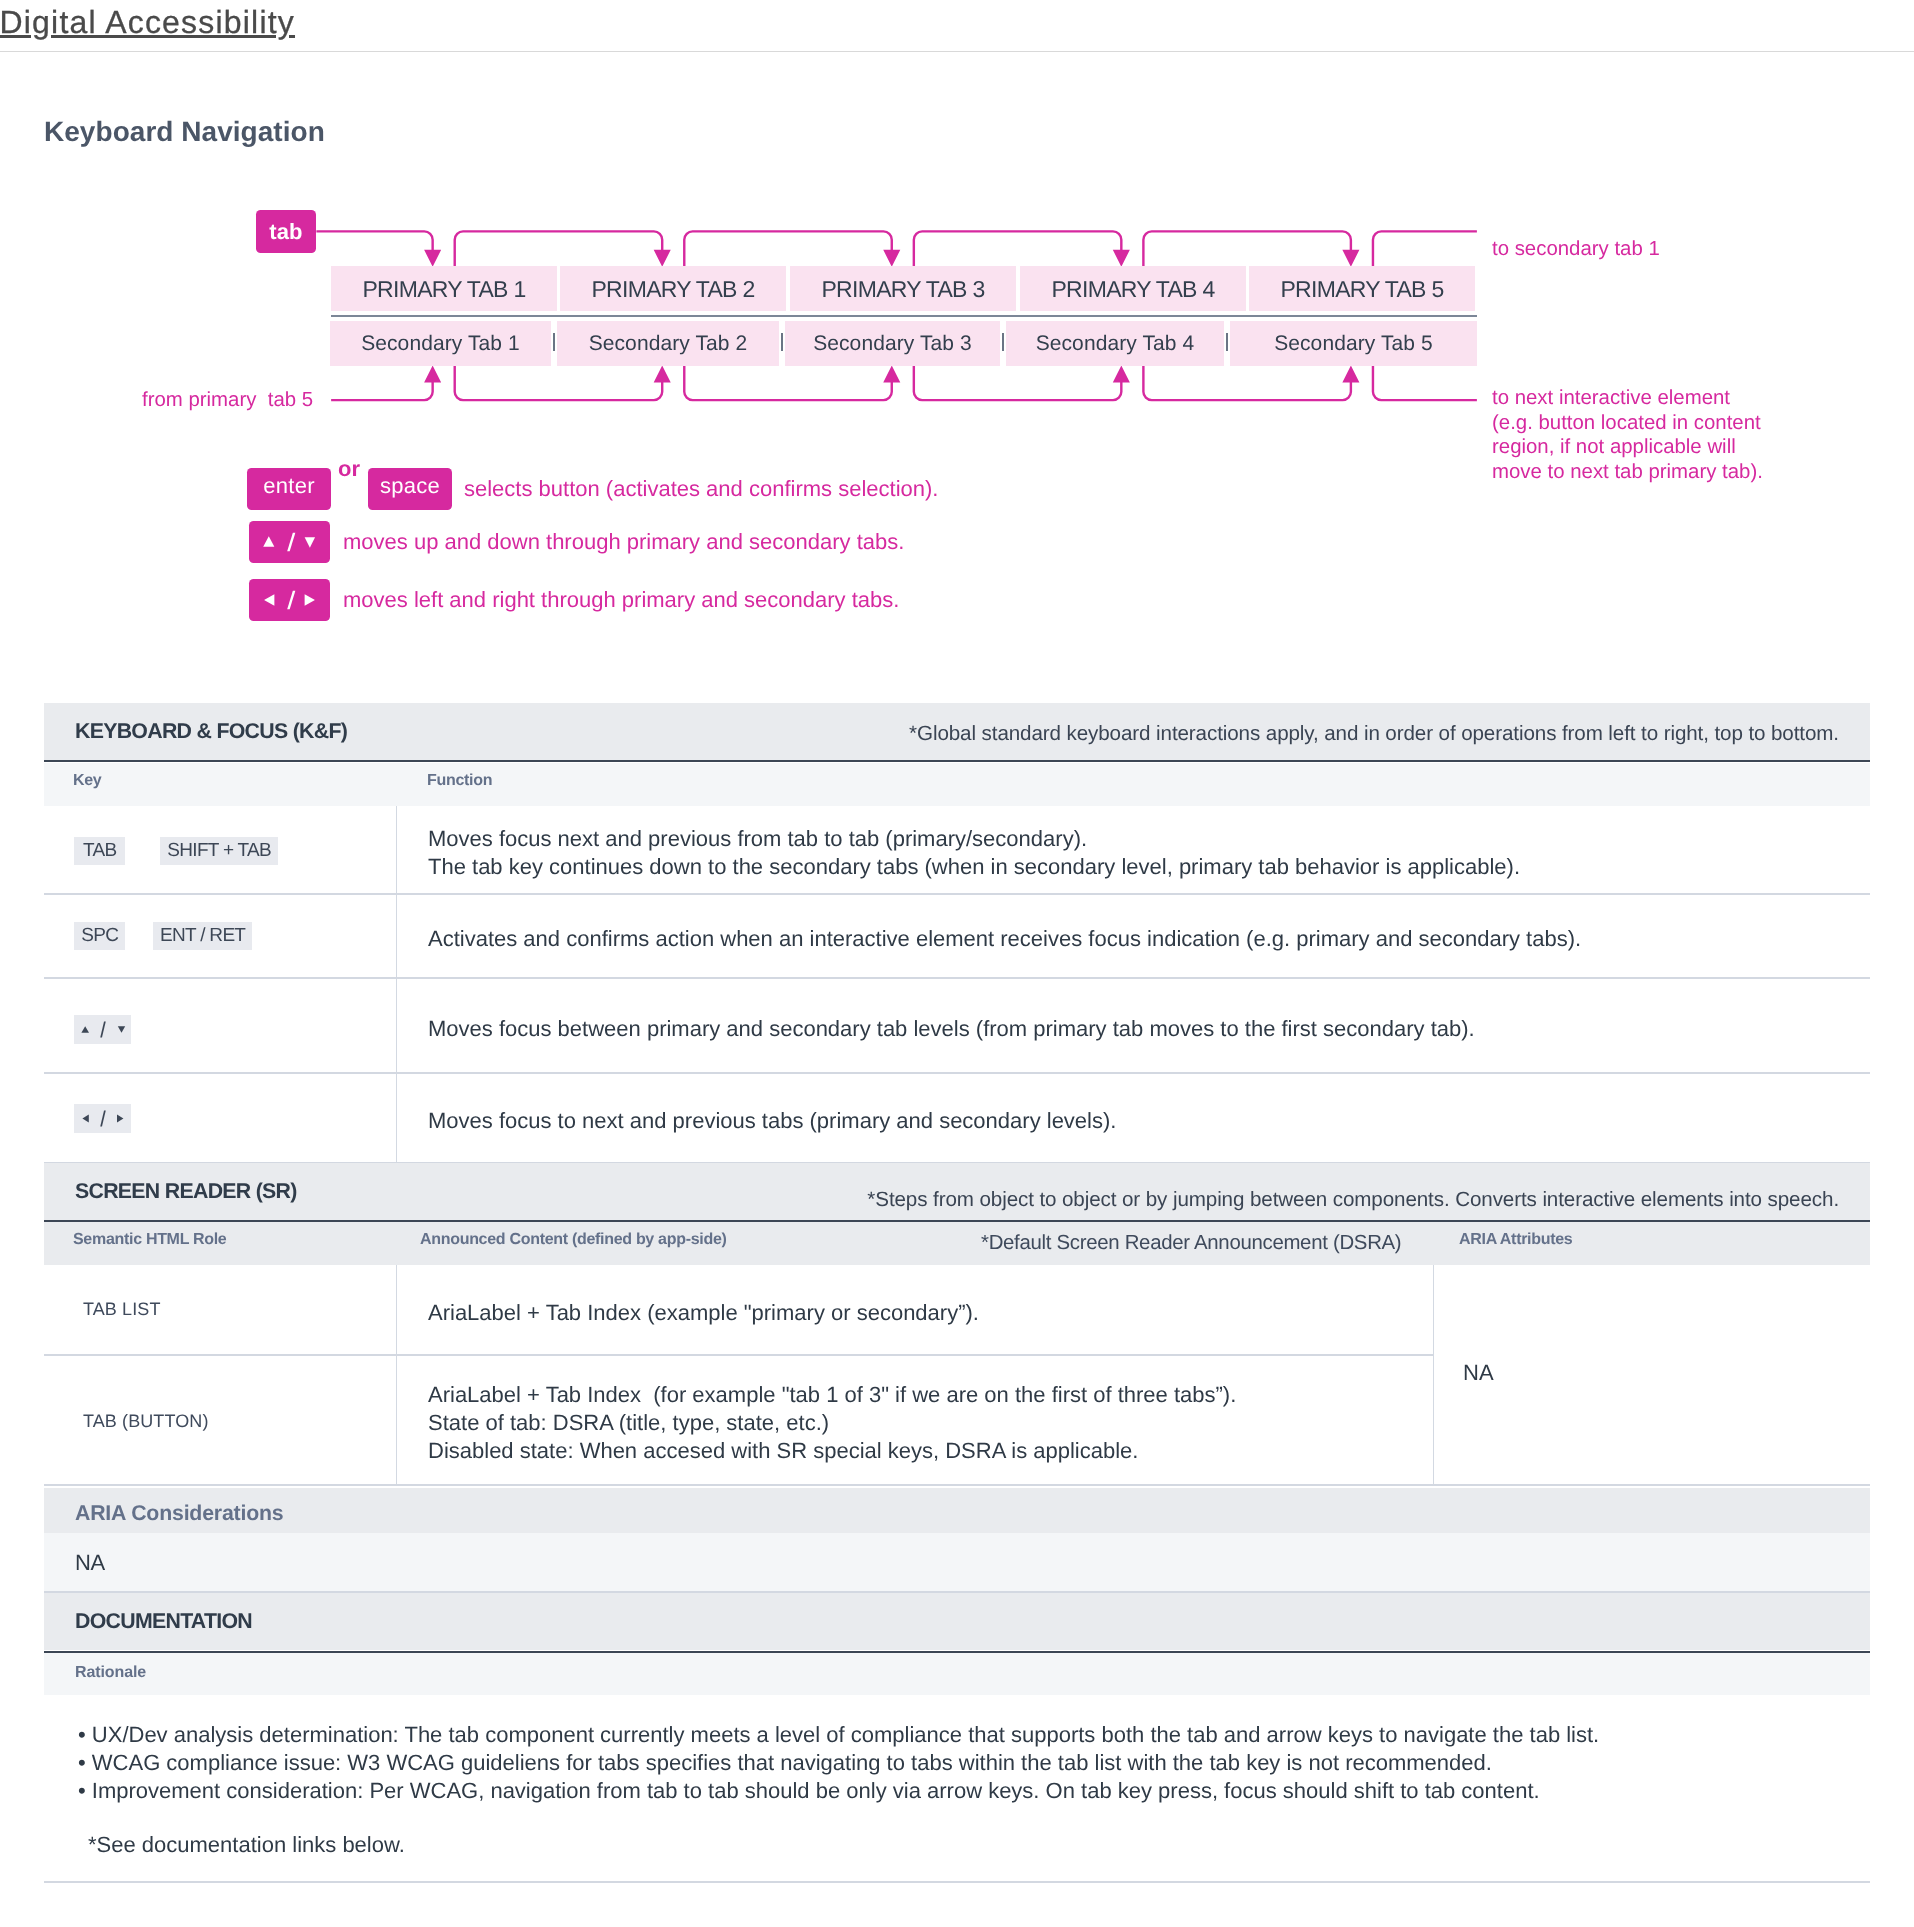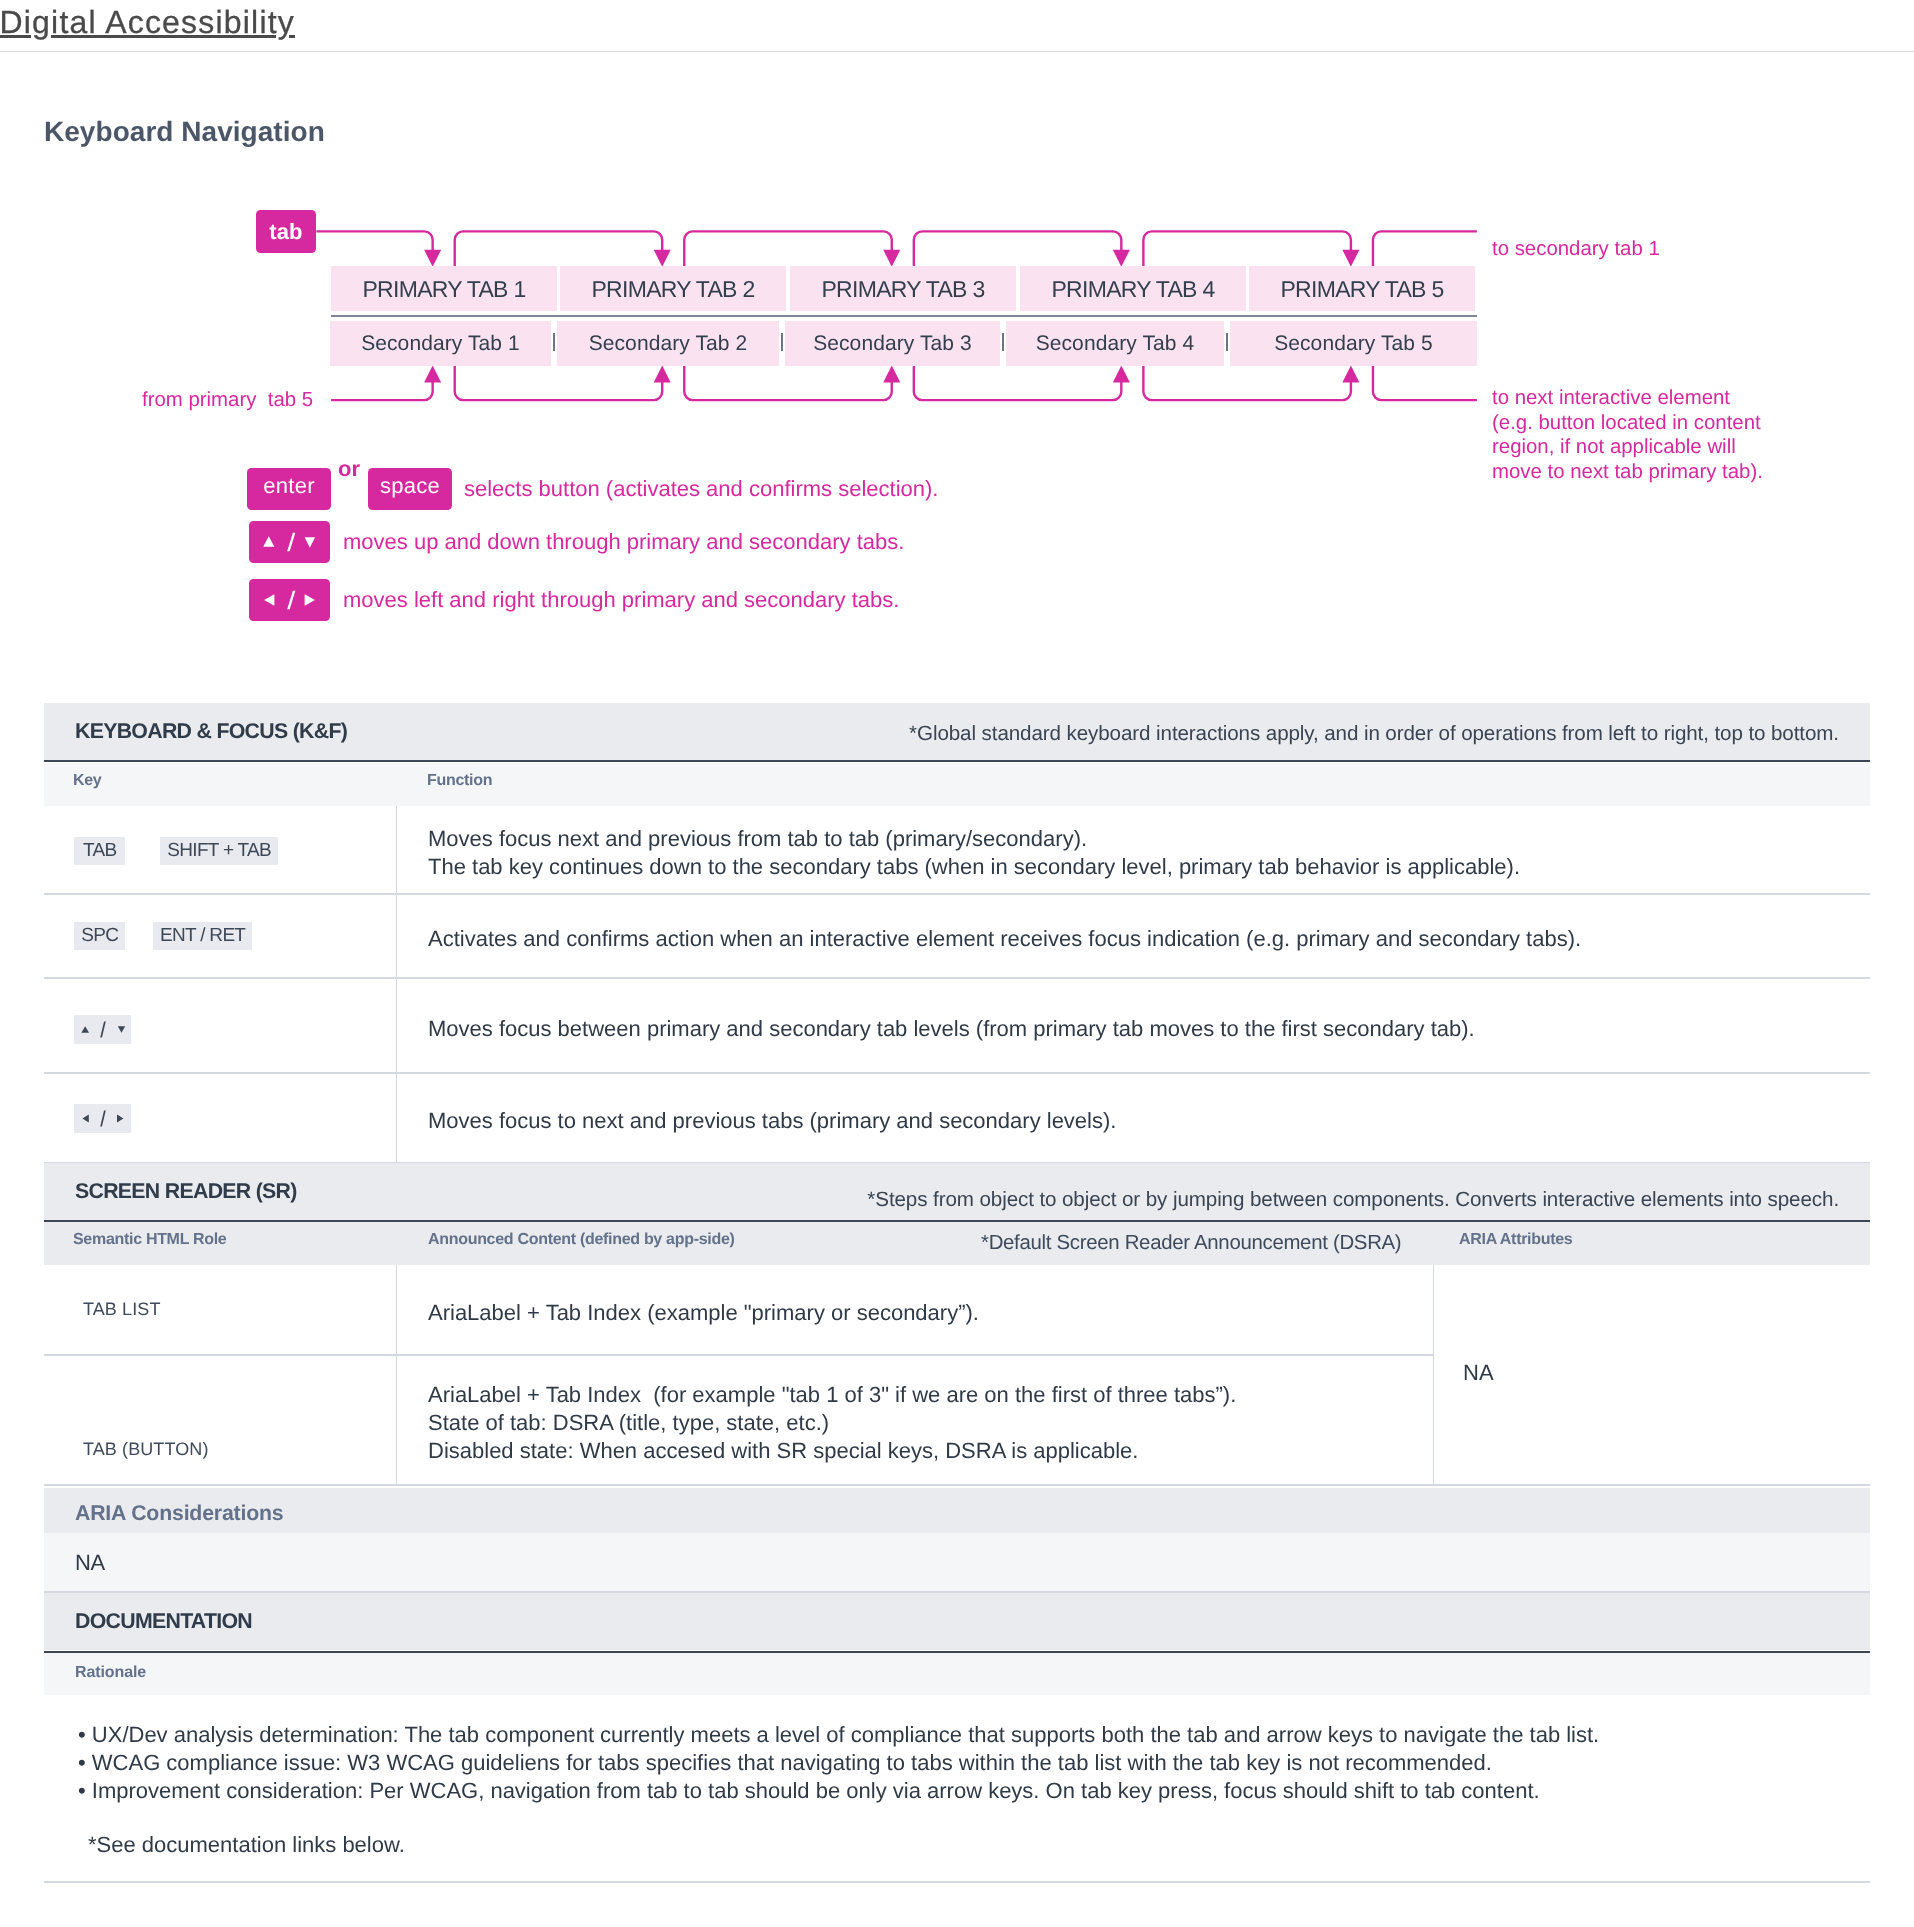--- a/index.html
+++ b/index.html
@@ -184,29 +184,29 @@
       <div class="ctxt" style="left:428px;top:1107px;">Moves focus to next and previous tabs (primary and secondary levels).</div>
       <div class="rowrule" style="left:44px;top:1072px;width:1826px;"></div>
       <div class="rowrule" style="left:44px;top:1162px;width:1826px;"></div>
       <div class="band" style="left:44px;top:1163px;width:1826px;height:57px;">
         <span style="position:absolute;left:31px;top:16px;">SCREEN READER (SR)</span>
         <span class="bnote" style="right:31px;top:25px;">*Steps from object to object or by jumping between components. Converts interactive elements into speech.</span>
       </div>
       <div class="bandrule" style="left:44px;top:1220px;width:1826px;"></div>
       <div class="colhdr" style="left:44px;top:1222px;width:1826px;height:43px;background:#e9ebee;">
         <span style="left:29px;top:9.3px;">Semantic HTML Role</span>
-        <span style="left:384px;top:9.3px;">Announced Content (defined by app-side)</span>
+        <span style="left:376px;top:9.3px;">Announced Content (defined by app-side)</span>
         <span style="left:937px;top:9.7px;font-weight:normal;color:#3f4a5c;font-size:20.4px;">*Default Screen Reader Announcement (DSRA)</span>
         <span style="left:1415px;top:9.3px;">ARIA Attributes</span>
       </div>
       <div class="vline" style="left:396px;top:1265px;height:220px;"></div>
       <div class="vline" style="left:1433px;top:1265px;height:220px;"></div>
       <div class="ltxt" style="left:83px;top:1294px;font-size:18px;color:#3f4a5c;letter-spacing:0.1px;">TAB LIST</div>
       <div class="ctxt" style="left:428px;top:1299px;">AriaLabel + Tab Index (example "primary or secondary”).</div>
-      <div class="ltxt" style="left:83px;top:1406px;font-size:18px;color:#3f4a5c;letter-spacing:0.1px;margin-top:28px;">TAB (BUTTON)</div>
+      <div class="ltxt" style="left:83px;top:1406px;font-size:18px;color:#3f4a5c;letter-spacing:0.1px;">TAB (BUTTON)</div>
       <div class="ctxt" style="left:428px;top:1381px;">AriaLabel + Tab Index  (for example "tab 1 of 3" if we are on the first of three tabs”).
 State of tab: DSRA (title, type, state, etc.)
 Disabled state: When accesed with SR special keys, DSRA is applicable.</div>
       <div class="rowrule" style="left:44px;top:1354px;width:1389px;"></div>
       <div class="ctxt" style="left:1463px;top:1359px;">NA</div>
       <div class="rowrule" style="left:44px;top:1484px;width:1826px;"></div>
       <div class="band" style="left:44px;top:1488px;width:1826px;height:45px;">
         <span style="position:absolute;left:31px;top:12.5px;color:#64718a;letter-spacing:-0.2px;">ARIA Considerations</span>
       </div>
       <div class="colhdr" style="left:44px;top:1533px;width:1826px;height:59px;">

